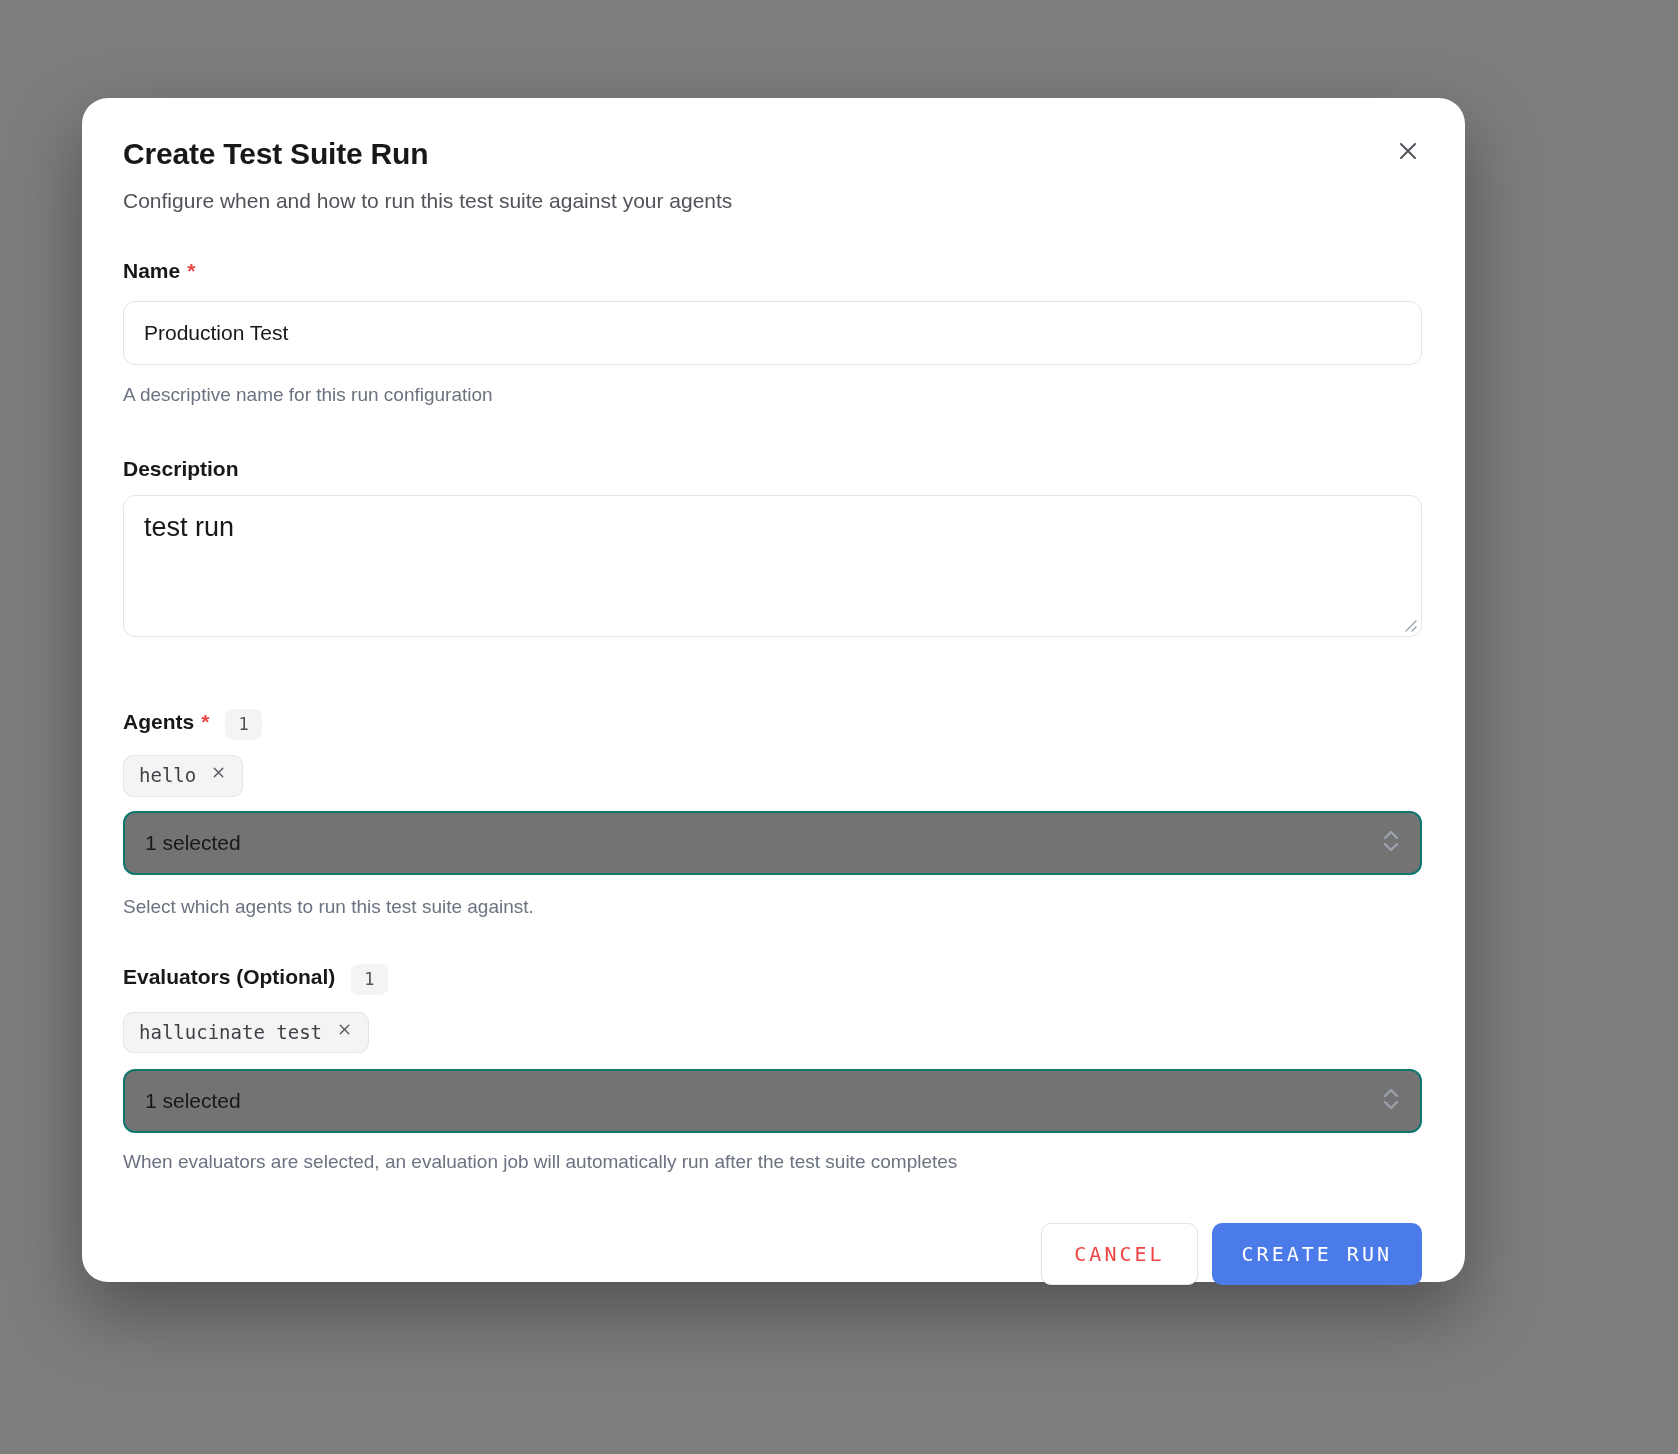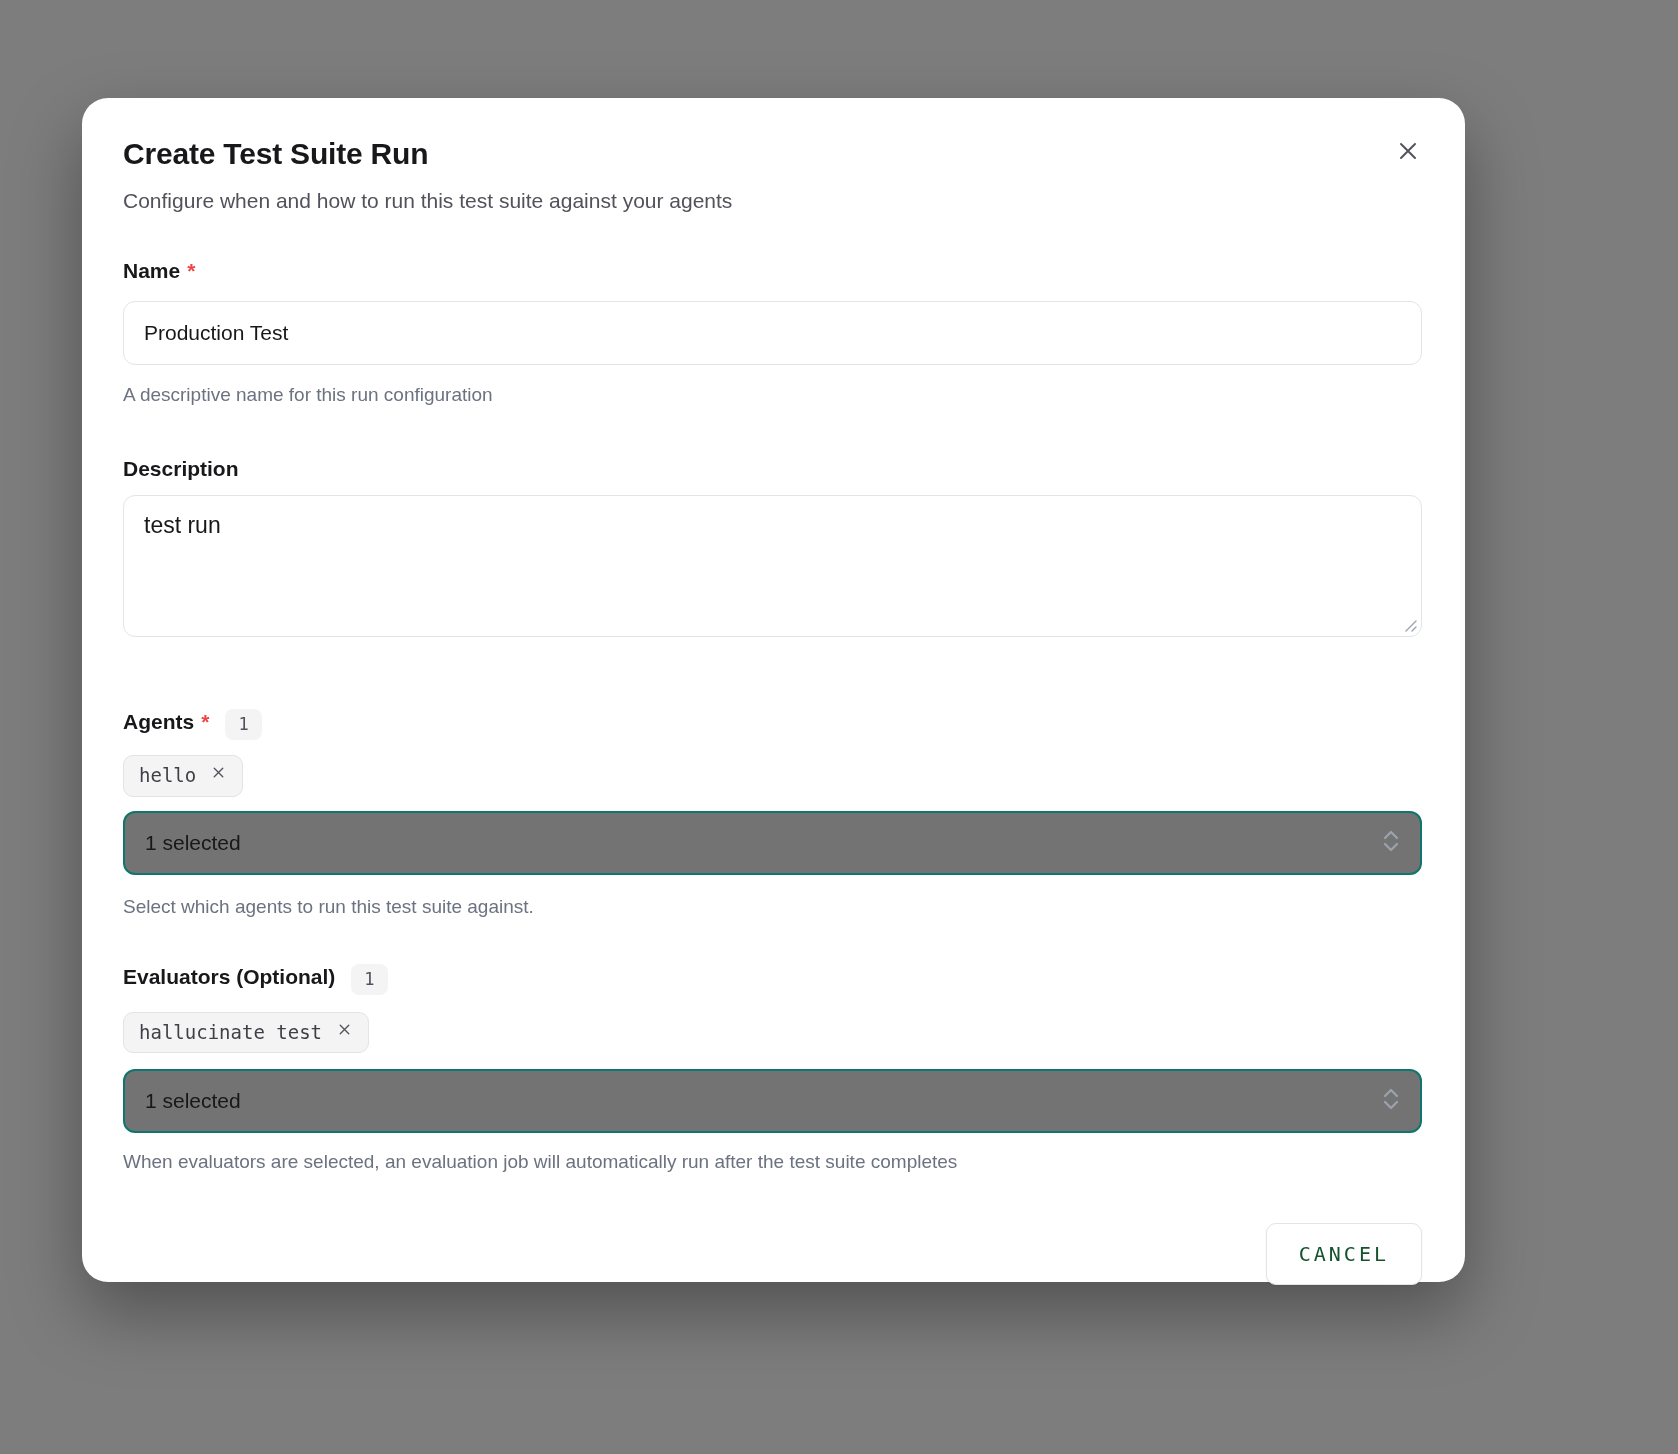--- a/index.html
+++ b/index.html
@@ -107,21 +107,21 @@
 
   .textarea-wrap { position: relative; margin-top: 14px; }
   .description-textarea {
     display: block;
     width: 100%;
     height: 142px;
     border: 1px solid #e4e4e7;
     border-radius: 12px;
     padding: 16px 20px;
     font-family: "Liberation Sans", sans-serif;
-    font-size: 23px;
+    font-size: 27px;
     color: #18181b;
     outline: none;
     resize: none;
     background: #fff;
   }
   .resize-handle {
     position: absolute;
     right: 5px;
     bottom: 5px;
     width: 16px;
@@ -185,21 +185,21 @@
     letter-spacing: 3px;
     display: inline-flex;
     align-items: center;
     justify-content: center;
     cursor: pointer;
     white-space: nowrap;
   }
   .btn-cancel {
     background: #ffffff;
     border: 1px solid #e4e4e7;
-    color: #14532d;
+    color: #ef4444;
     padding: 0 32px;
     box-shadow: 0 1px 2px rgba(0,0,0,0.06);
   }
   .btn-primary {
     background: #4b7ae9;
     border: none;
     color: #ffffff;
     padding: 0 30px;
   }
 </style>
@@ -290,15 +290,16 @@
         <path d="M5 10 L11 4 L17 10"></path>
         <path d="M5 16 L11 22 L17 16"></path>
       </svg>
     </span>
   </div>
   <div class="helper-text" style="margin-top:17px">When evaluators are selected, an evaluation job will automatically run after the test suite completes</div>
 
   
   <div class="footer">
     <button class="btn btn-cancel">CANCEL</button>
+    <button class="btn btn-primary">CREATE RUN</button>
   </div>
 
 </div>
 
 </body></html>

